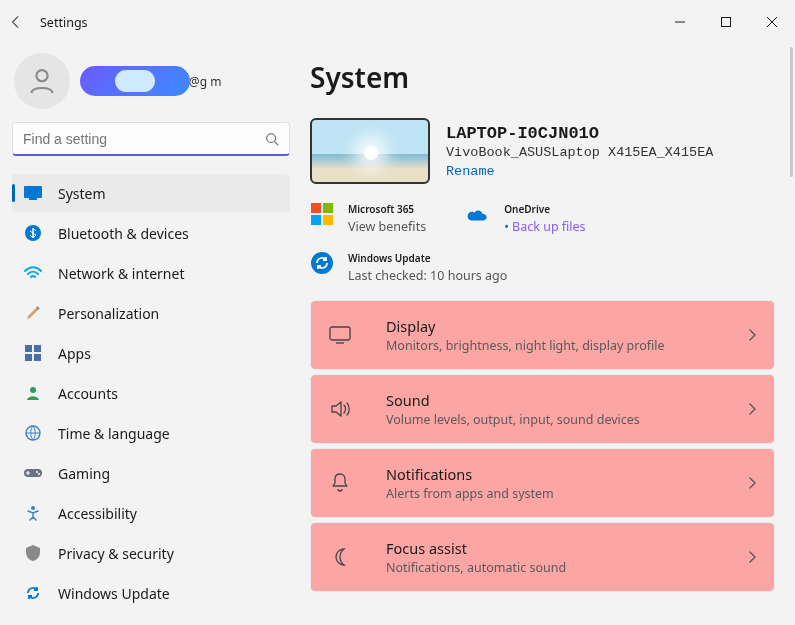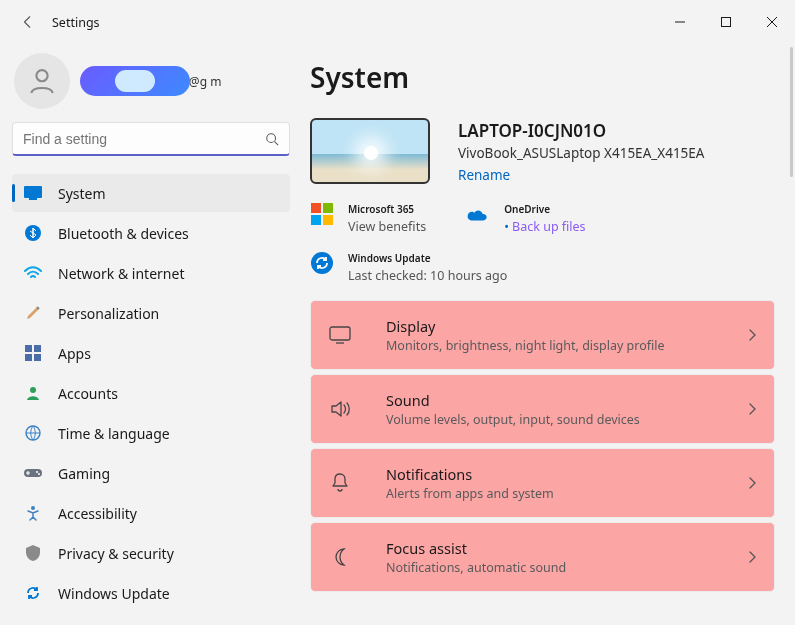--- a/index.html
+++ b/index.html
@@ -10,21 +10,20 @@
     height: 625px;
     overflow: hidden;
     position: relative;
     color: #1a1a1a;
   }
   
   .titlebar {
     height: 44px;
     display: flex;
     align-items: center;
-    padding-left: 12px;
   }
   .titlebar .back {
     width: 32px; height: 32px;
     display: flex; align-items: center; justify-content: center;
     color: #5a5a5a;
   }
   .titlebar .app-title {
     font-size: 12.5px;
     margin-left: 8px;
     color: #1a1a1a;
@@ -130,22 +129,23 @@
   
   .page-title {
     font-size: 28px;
     font-weight: 600;
     margin-top: 14px;
     margin-bottom: 22px;
   }
 
   
   .device {
-    display:flex; align-items:center; gap:28px;
+    display:flex; align-items:center; gap:16px;
     margin-bottom: 18px;
+    font-family: Liberation Mono, monospace;
   }
   .device-img {
     width: 120px; height: 66px;
     border-radius: 6px;
     border: 2px solid #333;
     background: linear-gradient(to bottom, #bfe4f5 0%, #bfe4f5 55%, #7fbcd6 55%, #e9e0c7 80%);
     position:relative;
     overflow:hidden;
   }
   .device-img::after{

